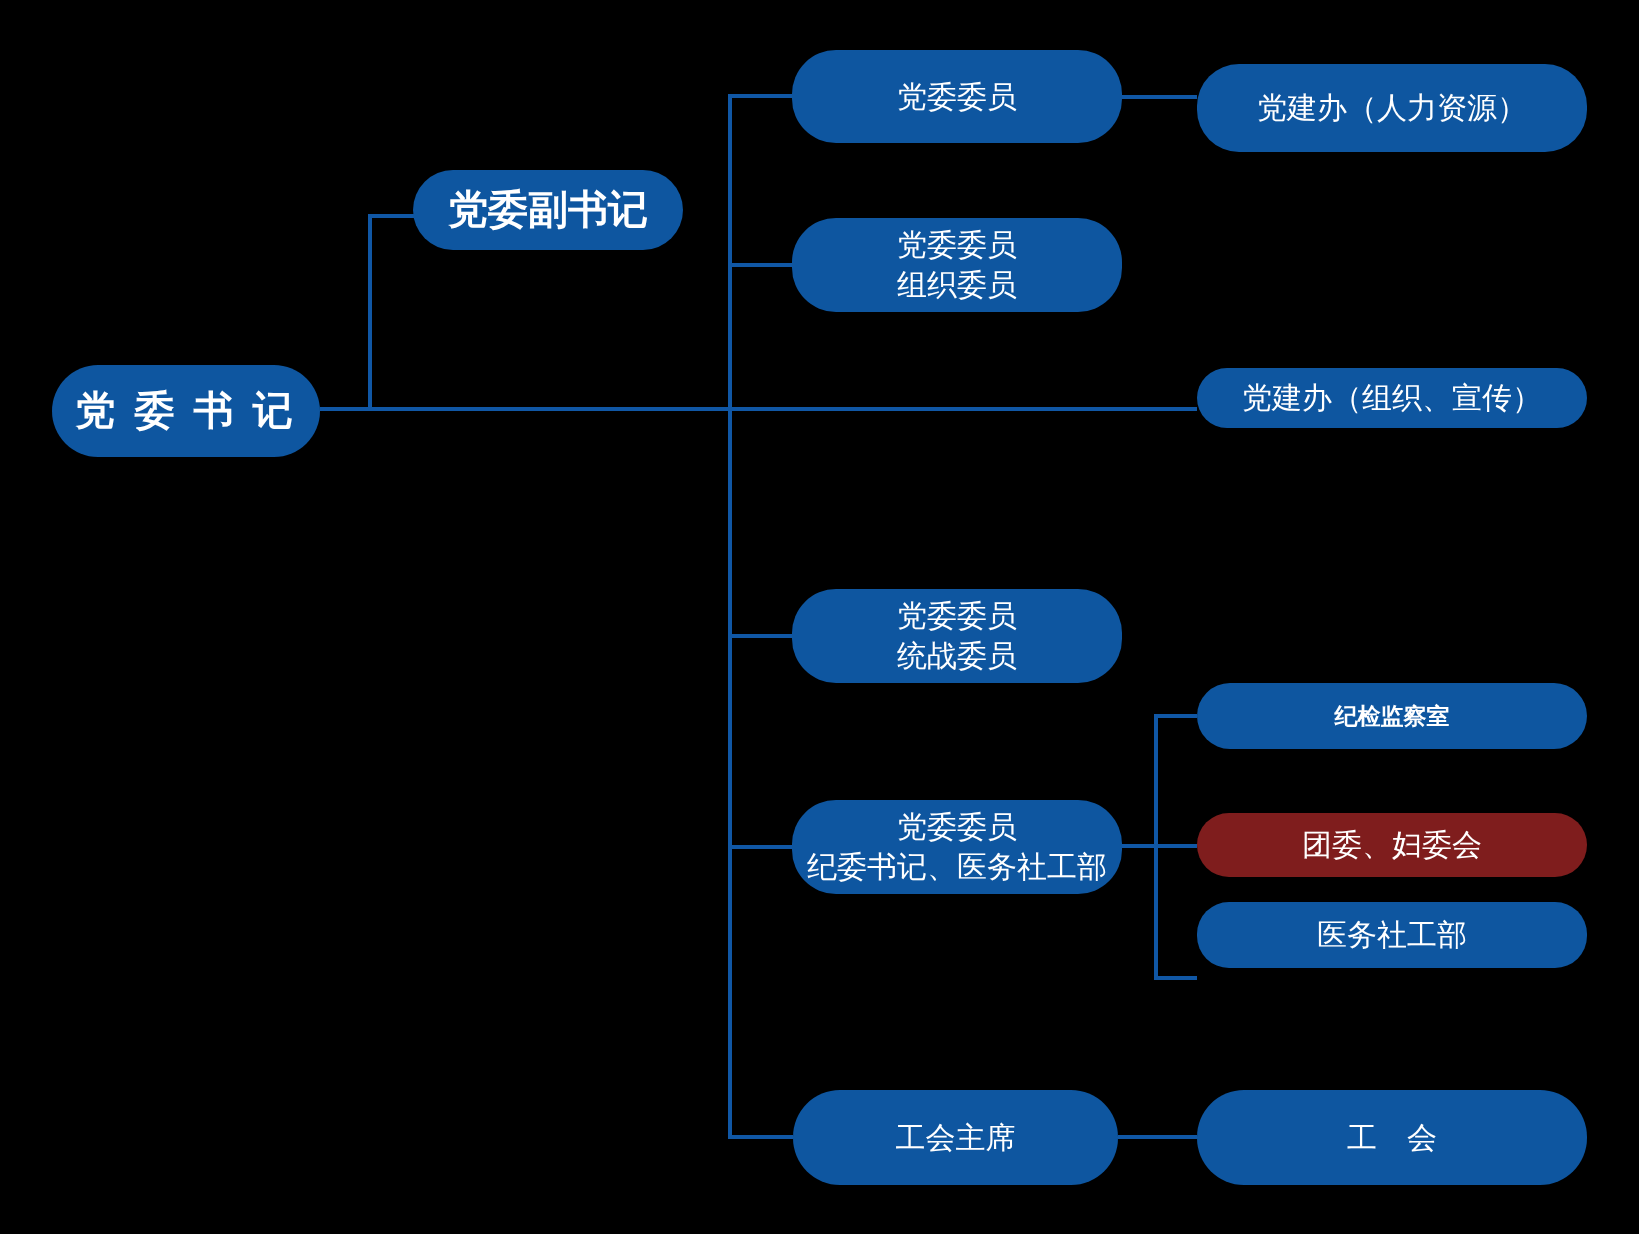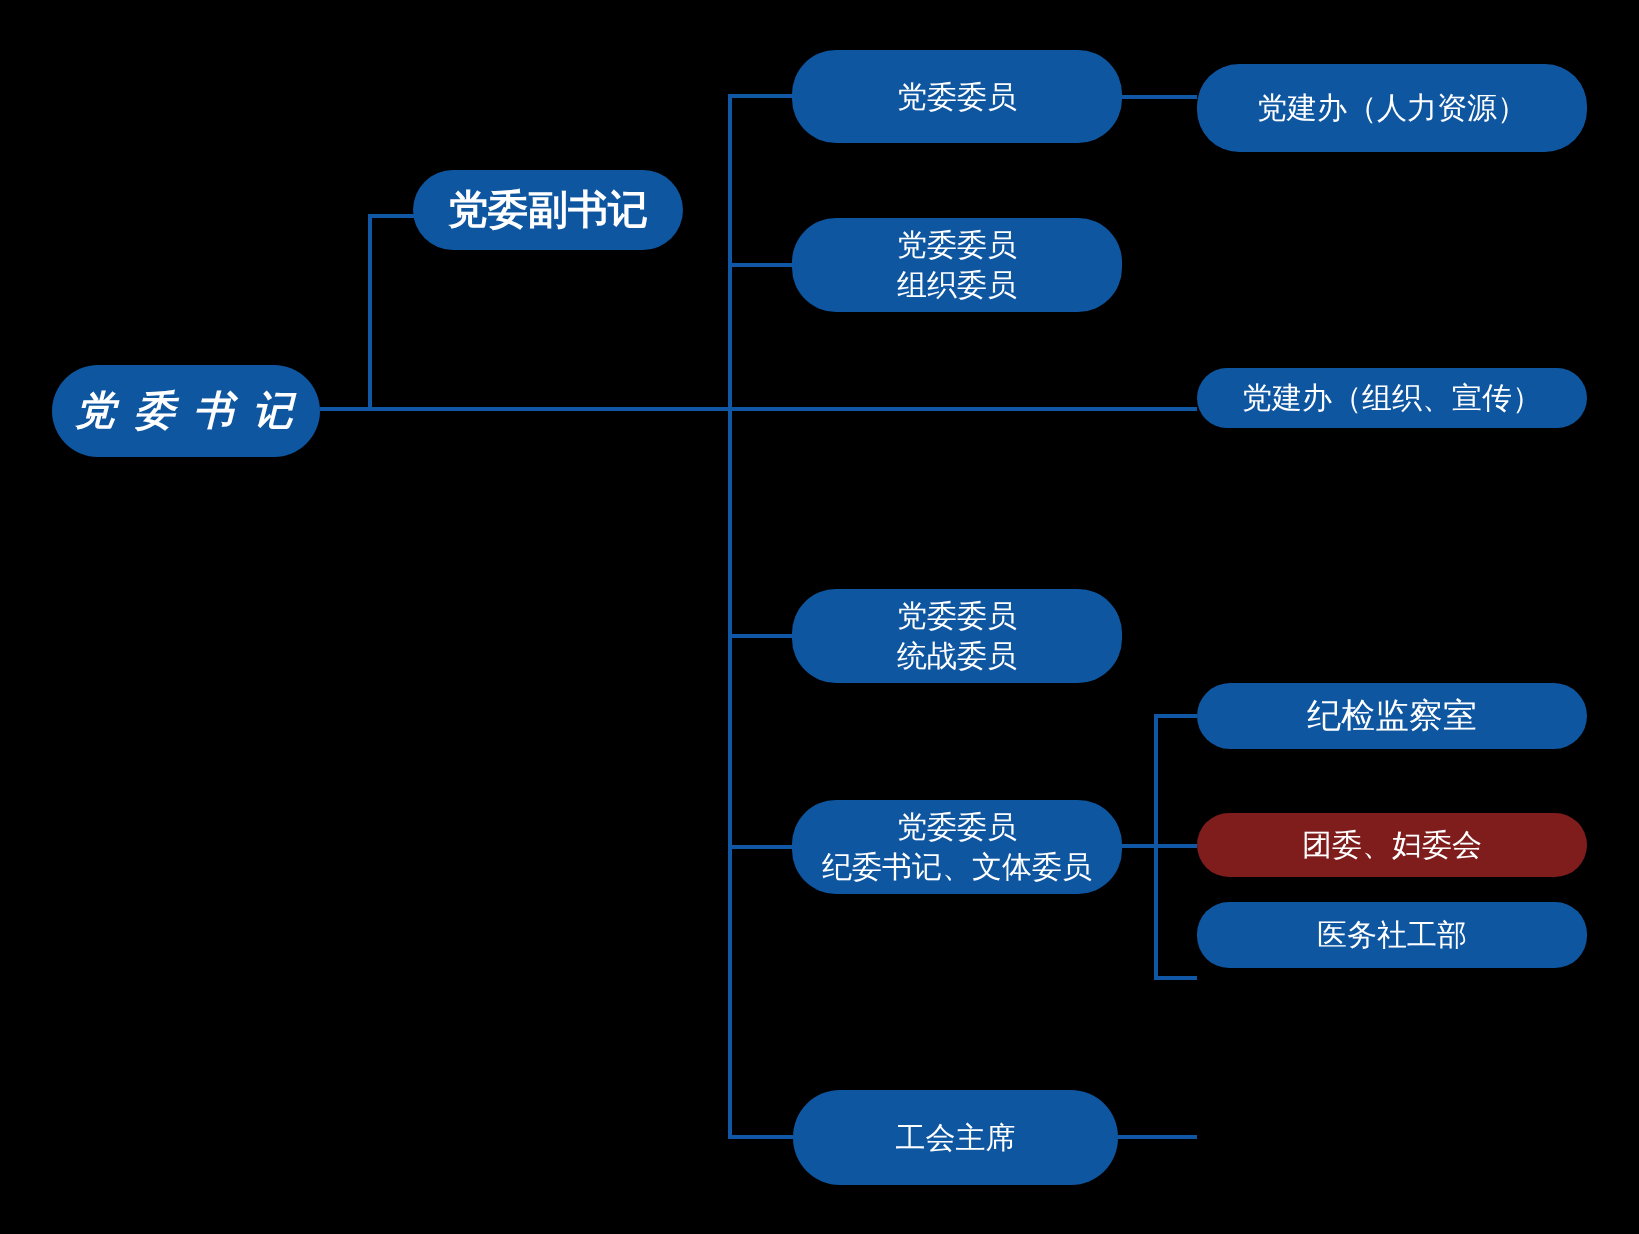--- a/index.html
+++ b/index.html
@@ -24,28 +24,28 @@
     color: #fff;
     background: #0E56A0;
     line-height: 1.33;
     box-sizing: border-box;
   }
   .line {
     position: absolute;
     background: #1057A5;
   }
   
-  .n0  { left:52px;   top:365px;  width:268px; height:92px; border-radius:46px; font-size:40px; font-weight:bold; letter-spacing:4px;font-style:italic; }
+  .n0  { left:52px;   top:365px;  width:268px; height:92px; border-radius:46px; font-size:40px; font-weight:bold; letter-spacing:4px; }
   .n1  { left:413px;  top:170px;  width:270px; height:80px; border-radius:46px; font-size:40px; font-weight:bold; }
   .n2  { left:792px;  top:50px;   width:330px; height:93px; border-radius:44px; font-size:30px; }
   .n3  { left:1197px; top:64px;   width:390px; height:88px; border-radius:42px; font-size:30px; }
   .n4  { left:792px;  top:218px;  width:330px; height:94px; border-radius:44px; font-size:30px; }
   .n5  { left:1197px; top:368px;  width:390px; height:60px; border-radius:40px; font-size:30px; }
   .n6  { left:792px;  top:589px;  width:330px; height:94px; border-radius:44px; font-size:30px; }
-  .n7  { left:1197px; top:683px;  width:390px; height:66px; border-radius:33px; font-size:34px; }
+  .n7  { left:1197px; top:683px;  width:390px; height:66px; border-radius:33px; font-size:23px;font-weight:bold; }
   .n8  { left:792px;  top:800px;  width:330px; height:94px; border-radius:44px; font-size:30px; }
   .n9  { left:1197px; top:813px;  width:390px; height:64px; border-radius:32px; font-size:30px; }
   .n10 { left:1197px; top:902px;  width:390px; height:66px; border-radius:32px; font-size:30px; }
   .n11 { left:793px;  top:1090px; width:325px; height:95px; border-radius:47px; font-size:30px;text-align:right; }
   .n12 { left:1197px; top:1090px; width:390px; height:95px; border-radius:47px; font-size:30px; }
   
   .l1  { left:320px;  top:407px;  width:877px; height:4px; }   
   .l2  { left:368px;  top:214px;  width:4px;   height:197px; } 
   .l3  { left:368px;  top:214px;  width:47px;  height:4px; }   
   .l4  { left:728px;  top:94px;   width:4px;   height:1045px; }
@@ -111,29 +111,32 @@
     <span>党委委员</span>
     <span>统战委员</span>
   </div>
 
   <div class="node n7" style="background: rgb(14, 86, 160); color: rgb(255, 255, 255);">
     <span>纪检监察室</span>
   </div>
 
   <div class="node n8" style="background: rgb(14, 86, 160); color: rgb(255, 255, 255);">
     <span>党委委员</span>
-    <span>纪委书记、文体委员</span>
+    <span>纪委书记、医务社工部</span>
   </div>
 
   <div class="node n9" style="background: #7f1d1d; color: rgb(255, 255, 255); align-items: center;">
     <span>团委、妇委会</span>
   </div>
 
   <div class="node n10" style="background: rgb(14, 86, 160); color: rgb(255, 255, 255);">
     <span>医务社工部</span>
   </div>
 
   <div class="node n11" style="background: rgb(14, 86, 160); color: rgb(255, 255, 255);">
     <span>工会主席</span>
   </div>
 
+  <div class="node n12" style="background: rgb(14, 86, 160); color: rgb(255, 255, 255);">
+    <span>工　会</span>
+  </div>
 
 </div>
 
 </body></html>

